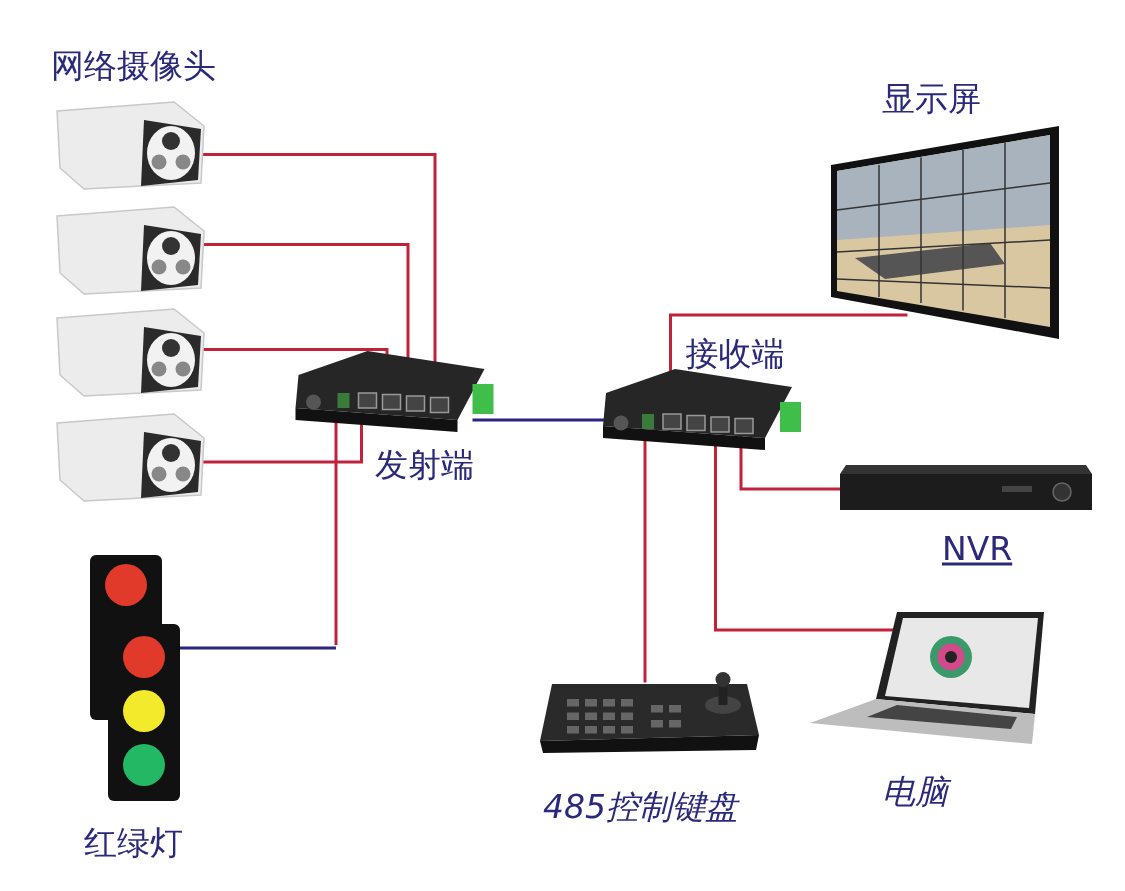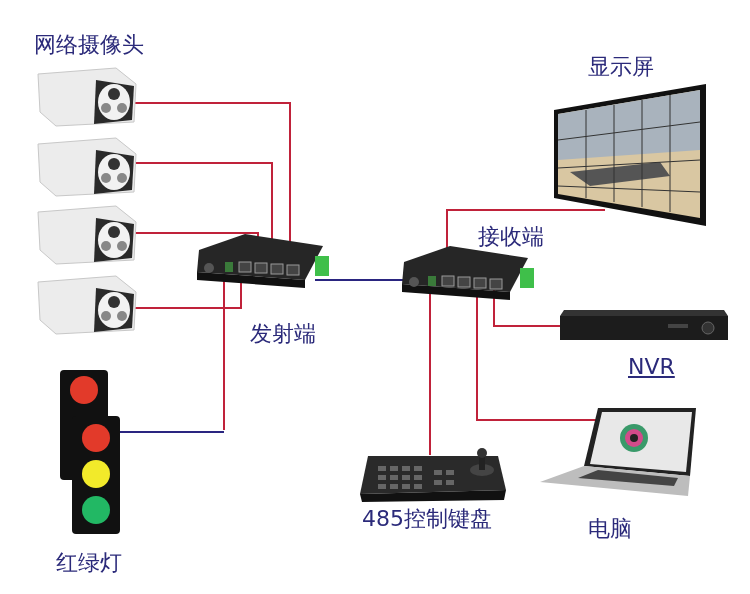--- a/index.html
+++ b/index.html
@@ -34,25 +34,25 @@
     <polyline points="477,290 477,420 600,420"></polyline>
   </g>
   <g stroke="#2a2580" stroke-width="2" fill="none">
     <polyline points="315,280 405,280"></polyline>
     <polyline points="118,432 224,432"></polyline>
   </g>
 </svg>
 
 <div class="label" style="left:34px;top:34px;text-align:right;">网络摄像头</div>
 <div class="label" style="left:588px;top:56px;text-align:center;">显示屏</div>
-<div class="label" style="left:478px;top:226px;">接收端</div>
-<div class="label" style="left:250px;top:323px;">发射端</div>
+<div class="label" style="left:457px;top:226px;">接收端</div>
+<div class="label" style="left:250px;top:300px;">发射端</div>
 <div class="label" style="left:628px;top:356px;text-decoration:underline;">NVR</div>
-<div class="label" style="left:362px;top:508px;">485控制键盘</div>
-<div class="label" style="left:588px;top:518px;">电脑</div>
+<div class="label" style="left:362px;top:528px;font-style:italic;">485控制键盘</div>
+<div class="label" style="left:588px;top:518px;font-style:italic;">电脑</div>
 <div class="label" style="left:56px;top:552px;">红绿灯</div>
 
 <div class="abs" style="left:36px;top:64px;">
   <svg width="104" height="66">
     <path d="M2,10 L80,4 L100,20 L98,58 L20,62 L4,48 Z" fill="#ececec" stroke="#c8c8c8"></path>
     <path d="M60,16 L98,22 L96,56 L58,60 Z" fill="#2a2a2a"></path>
     <ellipse cx="78" cy="38" rx="16" ry="18" fill="#f2f2f2"></ellipse>
     <circle cx="78" cy="30" r="6" fill="#333"></circle>
     <circle cx="70" cy="44" r="5" fill="#888"></circle>
     <circle cx="86" cy="44" r="5" fill="#888"></circle>

